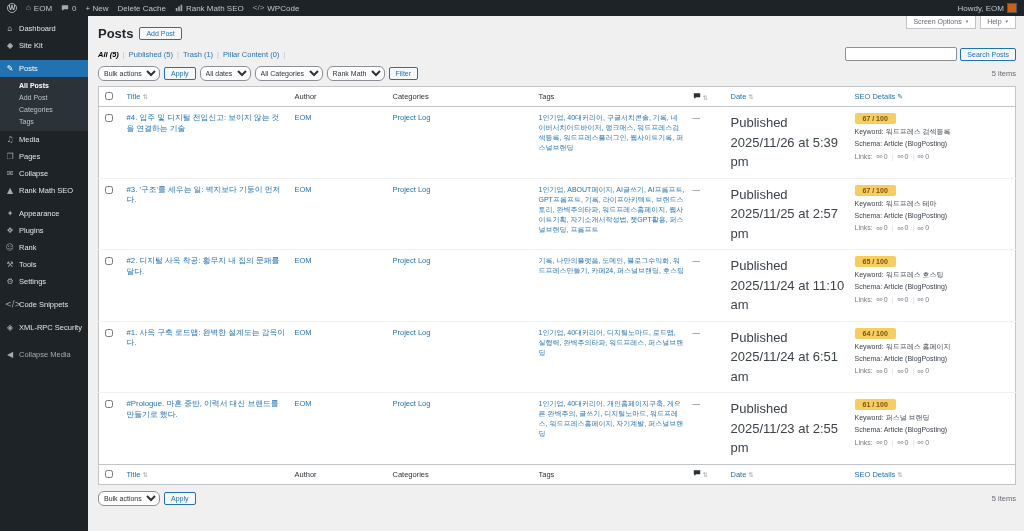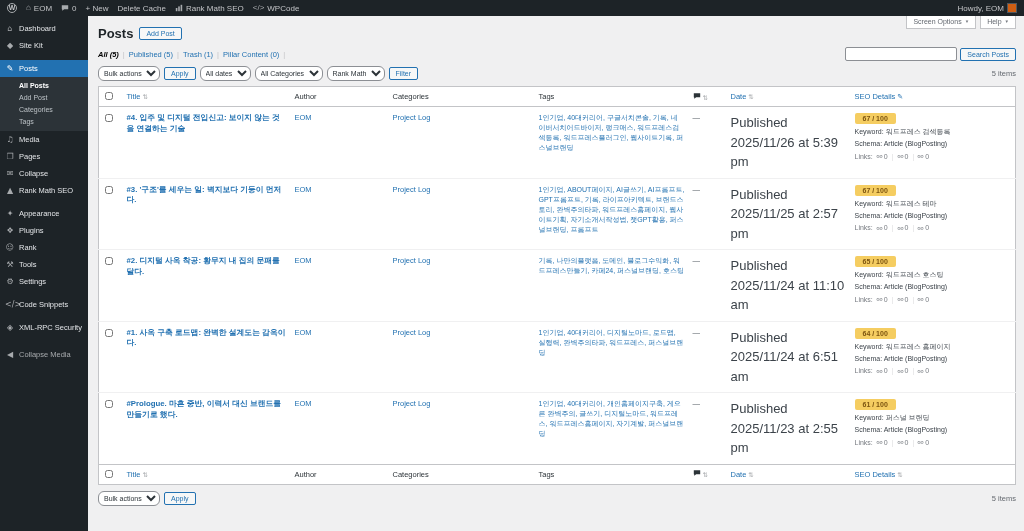--- a/index.html
+++ b/index.html
@@ -63,21 +63,21 @@
   col.c-tags{width:154px} col.c-comm{width:38px} col.c-date{width:124px}
   thead th, tfoot th { text-align:left; padding:4px 4px; font-weight:400; color:#2c3338; font-size:7.5px; white-space:nowrap; }
   thead th { border-bottom:1px solid #c3c4c7; }
   tfoot th { border-top:1px solid #c3c4c7; }
   th.sortable { color:#2271b1; cursor:pointer; }
   .sort-ic { color:#a7aaad; font-size:6.5px; margin-left:2px; }
   .pencil-ic { color:#2271b1; font-size:7px; margin-left:2px; }
   .comm-head-ic { color:#2c3338; }
   td { padding:6px 4px; vertical-align:top; border-top:1px solid #f0f0f1; font-size:7.5px; height:68px; }
   input[type="checkbox"] { width:8px; height:8px; margin:1px 0 0 2px; cursor:pointer; }
-  .row-title { color:#2271b1; font-weight:bold; font-size:7.8px; line-height:1.4; cursor:pointer; display:block; word-break:break-word; }
+  .row-title { color:#2271b1; font-weight:normal; font-size:7.8px; line-height:1.4; cursor:pointer; display:block; word-break:break-word; }
   .cell-link { color:#2271b1; cursor:pointer; }
   .tags-text { color:#2271b1; font-size:7px; line-height:1.45; cursor:pointer; display:block; word-break:break-word; }
   .comments-cell { color:#50575e; }
   .date-cell span { display:block; line-height:1.5; color:#3c434a; font-size:13px; }
   .seo-score { display:inline-block; background:#f5cd61; color:#7c5410; font-weight:bold; font-size:7px;
     padding:2px 8px; border-radius:2px; }
   .seo-line { margin-top:3px; font-size:7px; color:#3c434a; line-height:1.35; }
   .seo-links { color:#787c82; display:flex; align-items:center; gap:3px; }
   .seo-link-group { display:inline-flex; align-items:center; gap:1px; }
   .seo-link-group:not(:last-child)::after { content:"|"; color:#dcdcde; margin-left:3px; }

